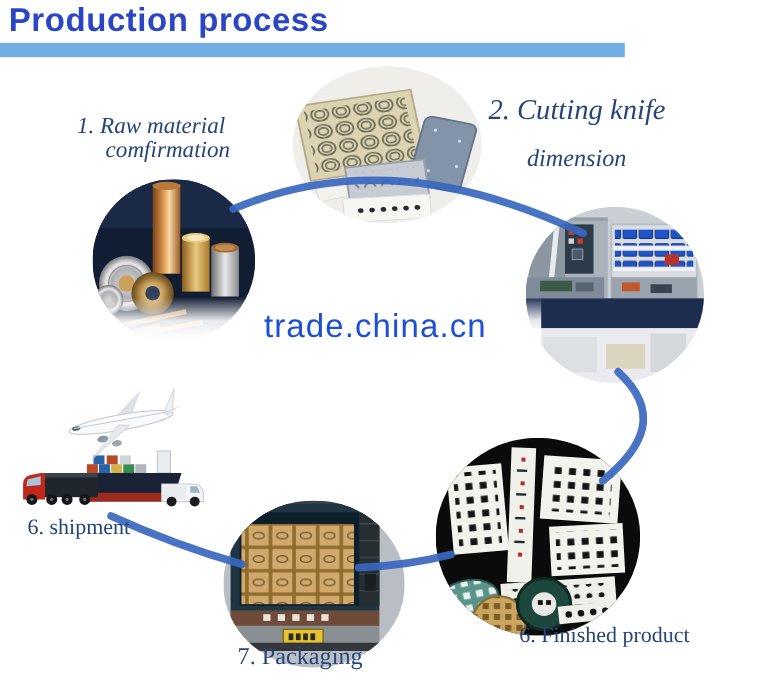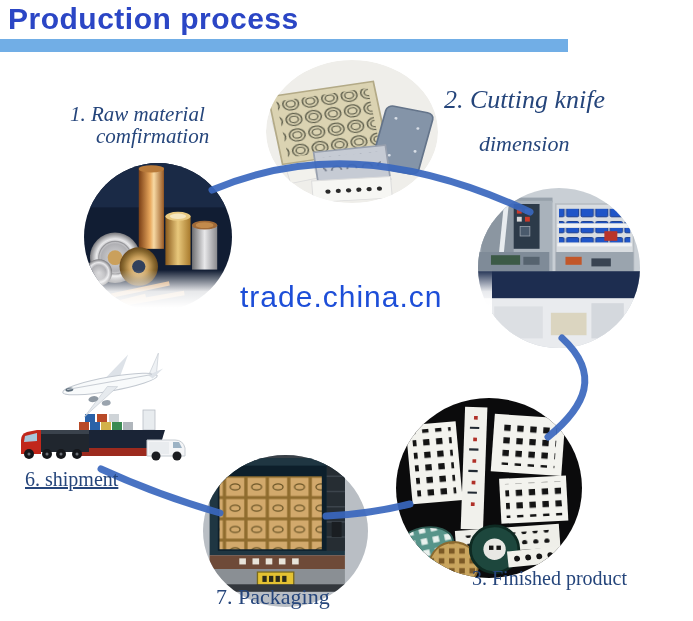--- a/index.html
+++ b/index.html
@@ -30,21 +30,21 @@
 
   .lbl{position:absolute;z-index:7;color:#25457b;font-family:"Liberation Serif",serif;white-space:nowrap;}
   .it{font-style:italic;}
   #l1a{left:70px;top:102px;font-size:21px;text-align:right;}
   #l1b{left:96px;top:124px;font-size:21px;}
   #l2a{left:444px;top:85px;font-size:26px;}
   #l2b{left:479px;top:108px;font-size:22px;margin-top:23px;}
   #l3{left:389px;top:330px;font-size:21px;}
   #l4{left:472px;top:567px;font-size:20px;}
   #l5{left:216px;top:584px;font-size:22px;}
-  #l6{left:25px;top:468px;font-size:20px;text-decoration:underline;}
+  #l6{left:25px;top:468px;font-size:20px;}
 </style>
 </head>
 <body>
 
 <div class="stage">
 
   <div class="title">Production process</div>
   <div class="title-bar"></div>
 
   <svg class="arrows" width="693" height="621" viewBox="0 0 693 621">
@@ -382,17 +382,17 @@
     </svg>
   </div>
 
   <div class="wm-band"></div>
   <div class="wm">trade.china.cn</div>
 
   <div id="l1a" class="lbl it">1. Raw material</div>
   <div id="l1b" class="lbl it">comfirmation</div>
   <div id="l2a" class="lbl it">2. Cutting knife</div>
   <div id="l2b" class="lbl it">dimension</div>
-  <div id="l4" class="lbl">3. Finished product</div>
+  <div id="l4" class="lbl">6. Finished product</div>
   <div id="l5" class="lbl">7. Packaging</div>
   <div id="l6" class="lbl">6. shipment</div>
 
 </div>
 
 </body></html>

